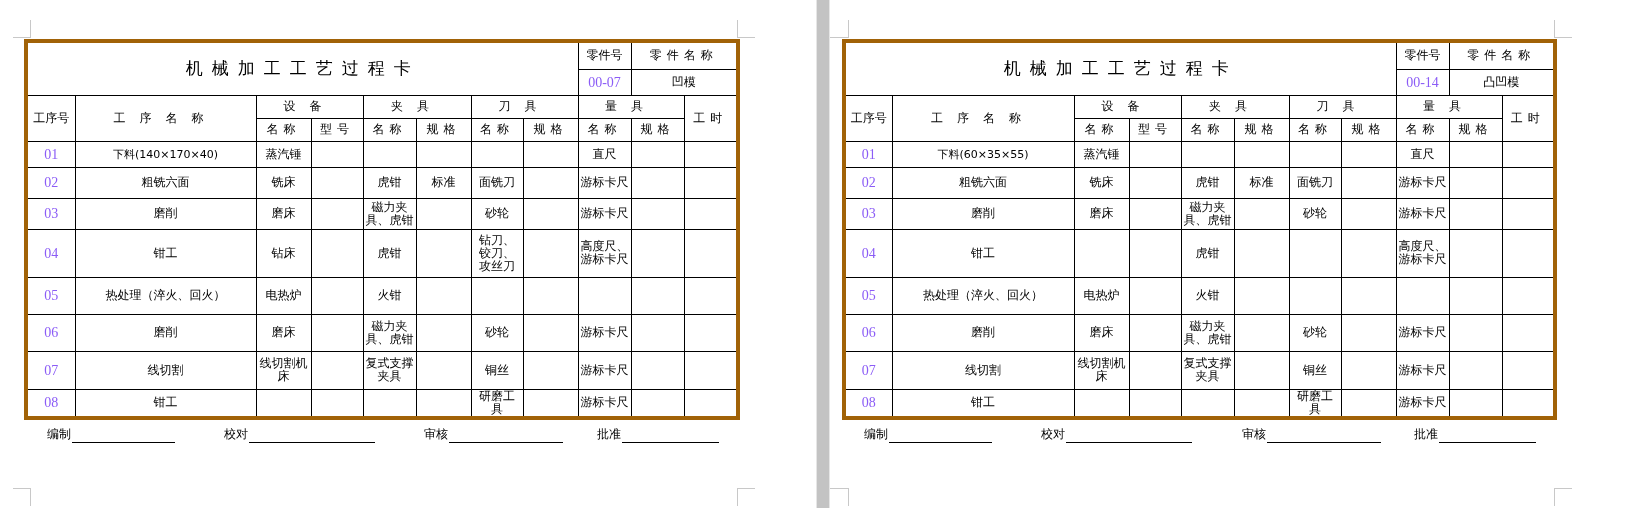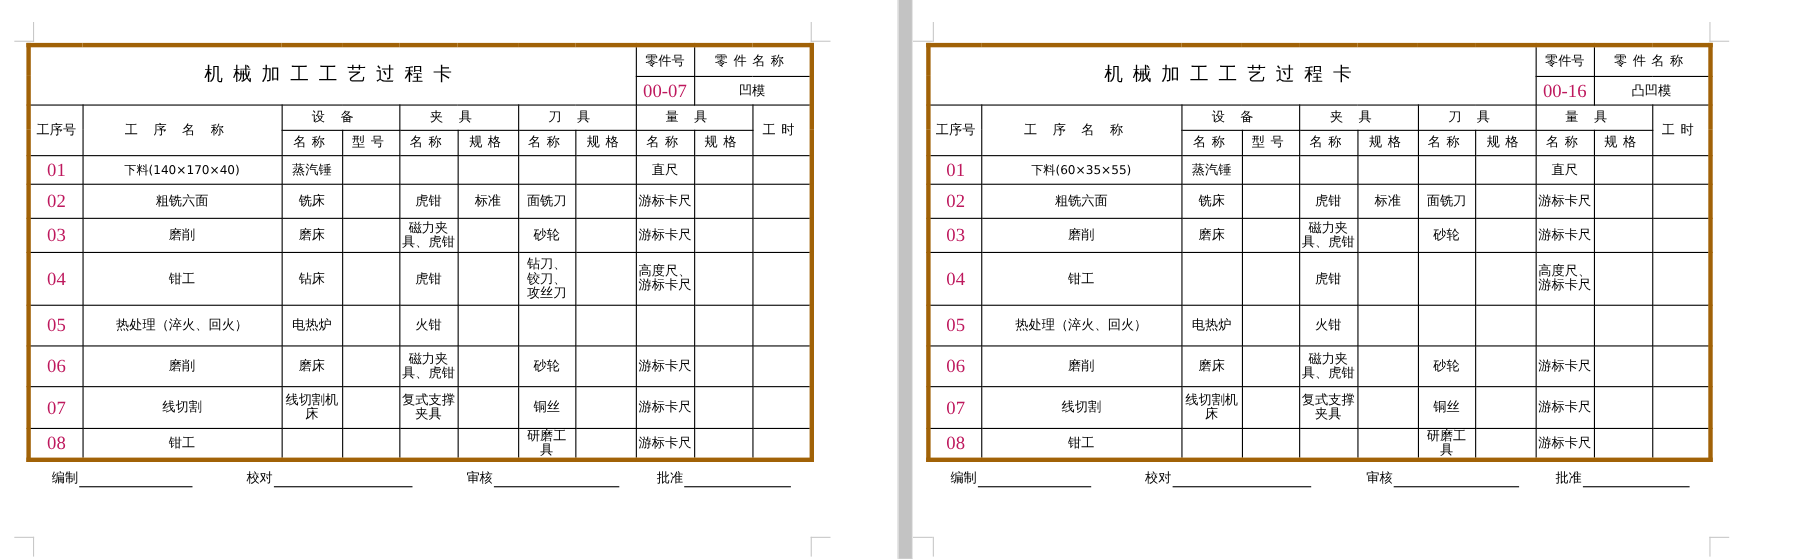--- a/index.html
+++ b/index.html
@@ -27,21 +27,21 @@
     font-size:12px;
   }
   table.card td {
     border:1px solid #000; text-align:center; vertical-align:middle;
     padding:0 2px; line-height:13px; overflow:hidden;
   }
   table.card { border:4px solid #a16207; }
   .title { font-size:17px; letter-spacing:9px; font-weight:normal; }
   .hdr { letter-spacing:5px; font-size:12px; }
   .hdr-wide { letter-spacing:14px; }
-  .num { font-family:"Liberation Serif", "DejaVu Serif", serif; font-size:17px; color:#be185d; }
+  .num { font-family:"Liberation Serif", "DejaVu Serif", serif; font-size:14px; color:#8b5cf6; }
   .small { font-size:11px; }
   .sig {
     position:absolute; top:426px; font-size:12px; display:flex; align-items:flex-end;
   }
   .sig .line { display:inline-block; border-bottom:1px solid #000; height:14px; margin-left:1px; }
 </style>
 </head>
 <body>
 
 <div class="page page-left">
@@ -250,21 +250,21 @@
         <col style="width:53px">
         <col style="width:53px">
     </colgroup>
     <tbody>
         <tr style="height:28px">
       <td colspan="8" rowspan="2" class="title">机械加工工艺过程卡</td>
       <td>零件号</td>
       <td colspan="2" class="hdr">零件名称</td>
     </tr>
     <tr style="height:26px">
-      <td class="num">00-16</td>
+      <td class="num">00-14</td>
       <td colspan="2">凸凹模</td>
     </tr>
     <tr style="height:23px">
       <td rowspan="2">工序号</td>
       <td rowspan="2" class="hdr hdr-wide">工序名称</td>
       <td colspan="2" class="hdr hdr-wide">设备</td>
       <td colspan="2" class="hdr hdr-wide">夹具</td>
       <td colspan="2" class="hdr hdr-wide">刀具</td>
       <td colspan="2" class="hdr hdr-wide">量具</td>
       <td rowspan="2" class="hdr">工时</td>

